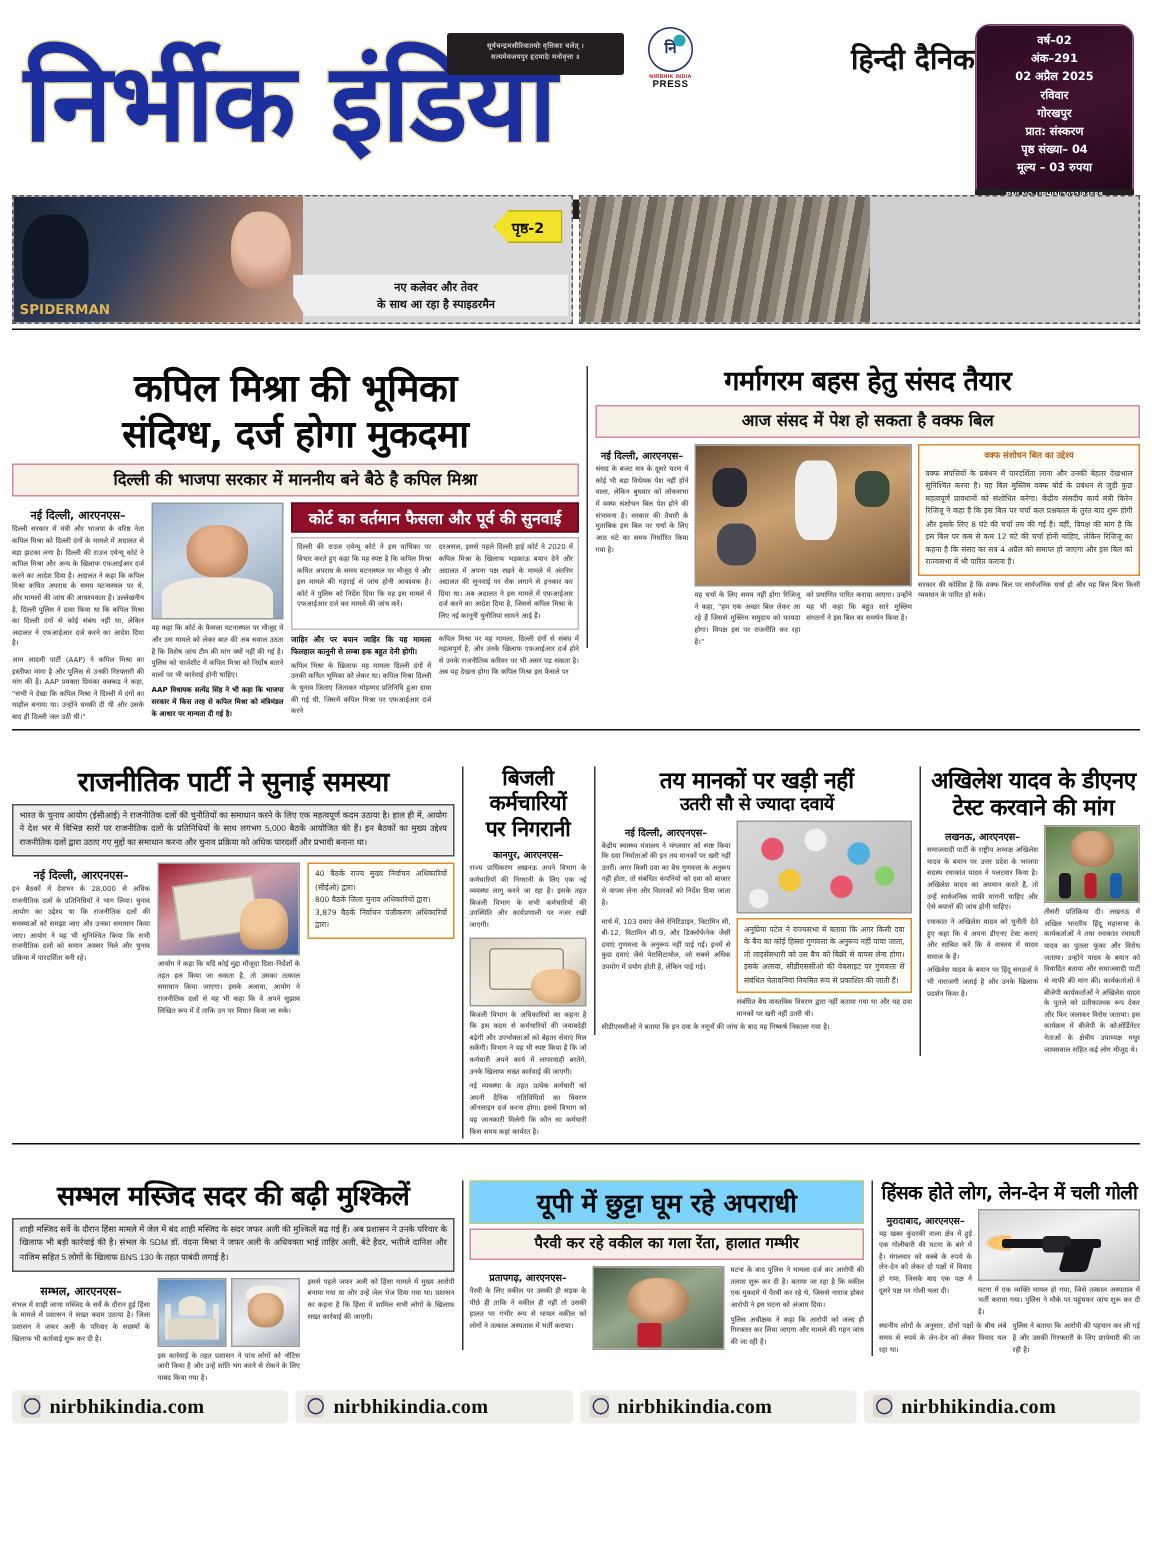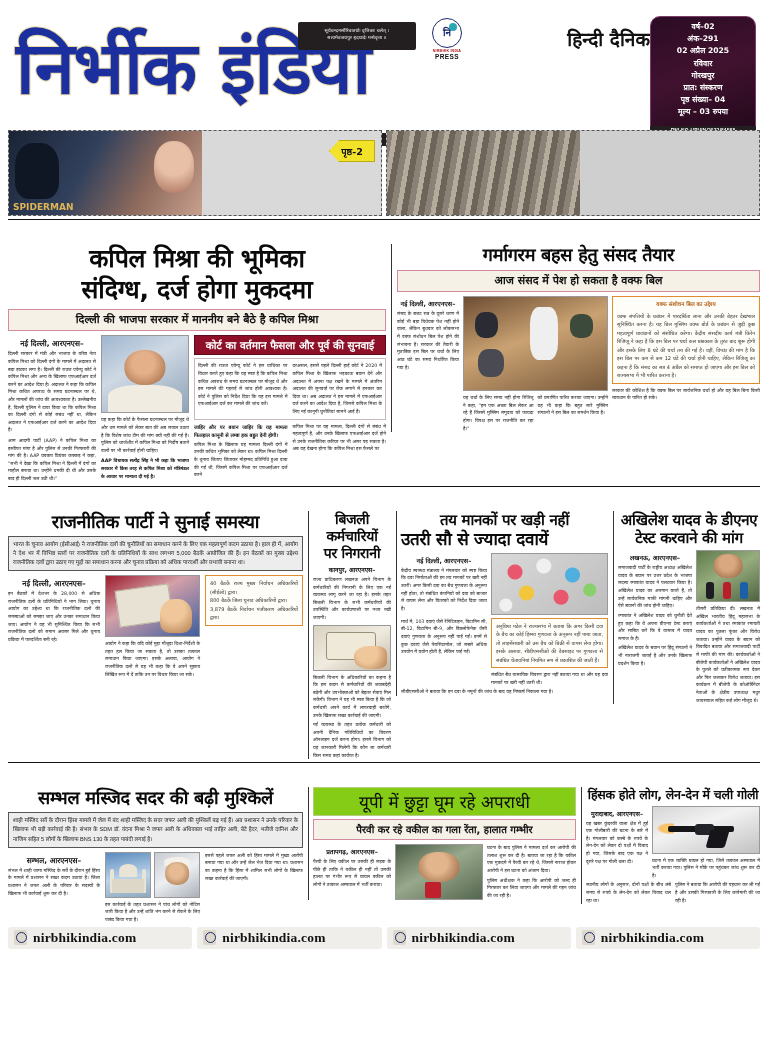--- a/index.html
+++ b/index.html
@@ -133,22 +133,22 @@
   .greybar {
     border: 1px solid #555; background: #ededed; font-size: 5.6px; line-height: 1.65;
     padding: 3px 4px; color: #222; text-align: justify;
   }
   .redbar {
     background: #8d1028; color: #fff; font-family: "DejaVu Sans", sans-serif;
     font-weight: bold; font-size: 10.5px; text-align: center; padding: 2px 3px;
     border: 1px solid #5d0a1a;
   }
   .greenbar {
-    background: #84cc16; border: 1px solid #b6cc81;
-    font-family: "DejaVu Sans", sans-serif; font-weight: normal; font-size: 17px;
+    background: #7dd3fc; border: 1px solid #b6cc81;
+    font-family: "DejaVu Sans", sans-serif; font-weight: bold; font-size: 17px;
     text-align: center; color: #0a0a0a; padding: 2px 4px;
   }
   .dateline {
     font-family: "DejaVu Sans", sans-serif; font-weight: bold; font-size: 7.4px;
     text-align: center; color: #111; margin: 3px 0 2px;
   }
   .body {
     font-size: 4.7px; line-height: 1.62; text-align: justify; color: #2a2a2a;
     font-family: "DejaVu Sans", sans-serif;
   }
@@ -290,20 +290,24 @@
 
   <div class="teasers">
 
     <div class="teaser t1">
       <div class="photo sp1">
         <div class="sil"></div>
         <div class="face"></div>
       </div>
       <div class="right">
         <div class="arrow">पृष्ठ-2</div>
+        <div class="tcap">
+          <div>नए कलेवर और तेवर</div>
+          <div>के साथ आ रहा है स्पाइडरमैन</div>
+        </div>
       </div>
     </div>
 
     <div class="teaser t2">
       <div class="photo sp2"></div>
     </div>
 
   </div>
 
   <div class="rule"></div>
@@ -421,21 +425,21 @@
       <div class="photo-box ph-meter" style="height:46px; margin:3px 0;">
         <div class="box"></div>
         <div class="hand"></div>
       </div>
       <div class="body">बिजली विभाग के अधिकारियों का कहना है कि इस कदम से कर्मचारियों की जवाबदेही बढ़ेगी और उपभोक्ताओं को बेहतर सेवाएं मिल सकेंगी। विभाग ने यह भी स्पष्ट किया है कि जो कर्मचारी अपने कार्य में लापरवाही बरतेंगे, उनके खिलाफ सख्त कार्रवाई की जाएगी।</div>
       <div class="body" style="margin-top:2px;">नई व्यवस्था के तहत प्रत्येक कर्मचारी को अपनी दैनिक गतिविधियों का विवरण ऑनलाइन दर्ज करना होगा। इससे विभाग को यह जानकारी मिलेगी कि कौन सा कर्मचारी किस समय कहां कार्यरत है।</div>
     </div>
 
     <div style="width:212px; border-left:1px solid #333; padding-left:4px;">
       <div class="hl sm" style="text-align:center; font-size:15px;">तय मानकों पर खड़ी नहीं</div>
-      <div class="hl sm" style="font-size:17px;">उतरी सौ से ज्यादा दवायें</div>
+      <div class="hl sm" style="text-align:center; font-size:12px;">उतरी सौ से ज्यादा दवायें</div>
       <div style="display:flex; gap:4px; margin-top:3px;">
         <div style="width:86px;">
           <div class="dateline" style="font-size:6.4px;">नई दिल्ली, आरएनएस–</div>
           <div class="body">केंद्रीय स्वास्थ्य मंत्रालय ने मंगलवार को स्पष्ट किया कि दवा निर्माताओं की इन तय मानकों पर खरी नहीं उतरीं। अगर किसी दवा का बैच गुणवत्ता के अनुरूप नहीं होता, तो संबंधित कंपनियों को दवा को बाजार से वापस लेना और वितरकों को निर्देश दिया जाता है।</div>
         </div>
         <div style="flex:1;">
           <div class="photo-box ph-pills" style="height:62px;"></div>
         </div>
       </div>
       <div style="display:flex; gap:4px; margin-top:3px;">

